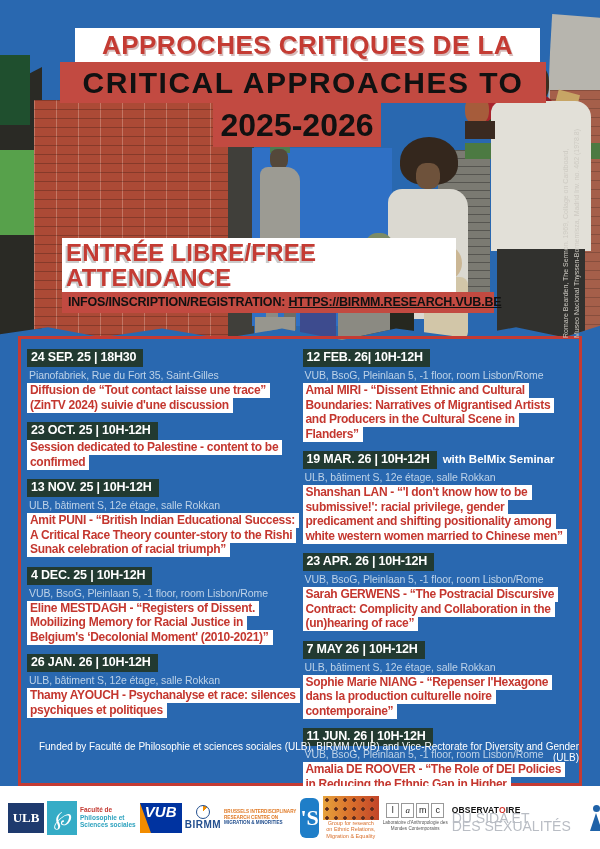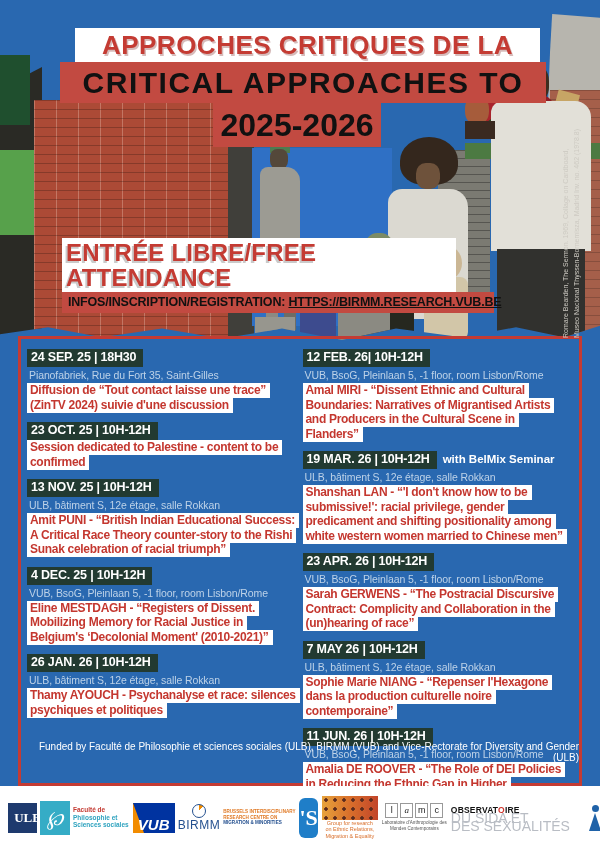--- a/index.html
+++ b/index.html
@@ -100,36 +100,36 @@
   .note{color:#fff;font-weight:bold;font-size:11.5px;margin-left:6px;}
   .loc{color:#BDD2E8;font-size:10.5px;line-height:12px;margin:2px 0 2px 2px;letter-spacing:-.1px;}
   .etitle{color:#C4372F;font-weight:bold;font-size:12px;line-height:14.5px;letter-spacing:-.3px;}
   .hl{background:#fff;padding:0 4px 1px 3px;-webkit-box-decoration-break:clone;box-decoration-break:clone;}
   .funded{position:absolute;bottom:20px;left:0;width:100%;text-align:right;color:#fff;font-size:10px;}
 
   
   .logos{position:absolute;z-index:2;left:0;top:786px;width:600px;height:63px;background:#fff;
     display:flex;align-items:center;justify-content:space-between;padding:0 8px;box-sizing:border-box;gap:4px;}
   .lg{display:flex;align-items:center;gap:3px;flex-shrink:0;}
-  .ulb-box{width:19px;height:30px;background:#1E3A6E;color:#fff;font-family:"Liberation Serif",serif;
-    font-weight:bold;font-size:13px;display:flex;align-items:center;justify-content:center;padding-left:10px;}
+  .ulb-box{width:36px;height:30px;background:#1E3A6E;color:#fff;font-family:"Liberation Serif",serif;
+    font-weight:bold;font-size:13px;display:flex;align-items:center;justify-content:center;}
   .fac-box{width:30px;height:34px;background:#35ACC6;color:#fff;font-size:20px;font-family:"Liberation Serif",serif;
     font-style:italic;display:flex;align-items:center;justify-content:center;}
   .fac-txt{font-size:6.5px;font-weight:bold;line-height:7.5px;}
   .fac-txt .r{color:#C43B33;}.fac-txt .t{color:#2FA3BF;}
   .vub-box{position:relative;width:42px;height:30px;background:#0033A0;color:#fff;font-weight:bold;
-    font-style:italic;font-size:15px;display:flex;align-items:flex-end;justify-content:center;overflow:hidden;}
+    font-style:italic;font-size:15px;display:flex;align-items:flex-start;justify-content:center;overflow:hidden;}
   .vub-box i{position:absolute;left:0;bottom:0;width:0;height:0;
     border-left:11px solid #F28C00;border-top:30px solid transparent;}
   .vub-box b{position:relative;z-index:1;}
   .birmm{display:flex;flex-direction:column;align-items:center;}
   .globe{width:14px;height:14px;border-radius:50%;border:1.5px solid #24508F;box-sizing:border-box;
     background:conic-gradient(#F28C00 0 12%,transparent 12% 100%);
     background-color:#fff;}
-  .birmm-abbr{font-size:12px;font-weight:normal;color:#24508F;letter-spacing:.5px;}
+  .birmm-abbr{font-size:10px;font-weight:bold;color:#24508F;letter-spacing:.5px;}
   .birmm-txt{font-size:4.6px;font-weight:bold;line-height:5.6px;white-space:nowrap;}
   .birmm-txt .o{color:#E07A26;}.birmm-txt .b{color:#24508F;}
   .squote{width:38px;height:40px;background:#1F7EC8;border-radius:6px;color:#fff;font-weight:bold;
     font-size:22px;display:flex;align-items:center;justify-content:center;font-family:"Liberation Serif",serif;}
   .germe{display:flex;flex-direction:column;align-items:center;}
   .germe-art{width:56px;height:24px;background:linear-gradient(90deg,#E7A33C,#D96F2B,#C2452A);
     background-image:radial-gradient(circle at 4px 4px,#5B2B1E 1.5px,transparent 2px),
       linear-gradient(90deg,#E7A33C,#D96F2B,#C2452A);background-size:9px 9px,100% 100%;}
   .germe-txt{font-size:5.5px;color:#D96F2B;line-height:6.5px;text-align:center;white-space:nowrap;}
   .lamc{display:flex;flex-direction:column;align-items:center;}

